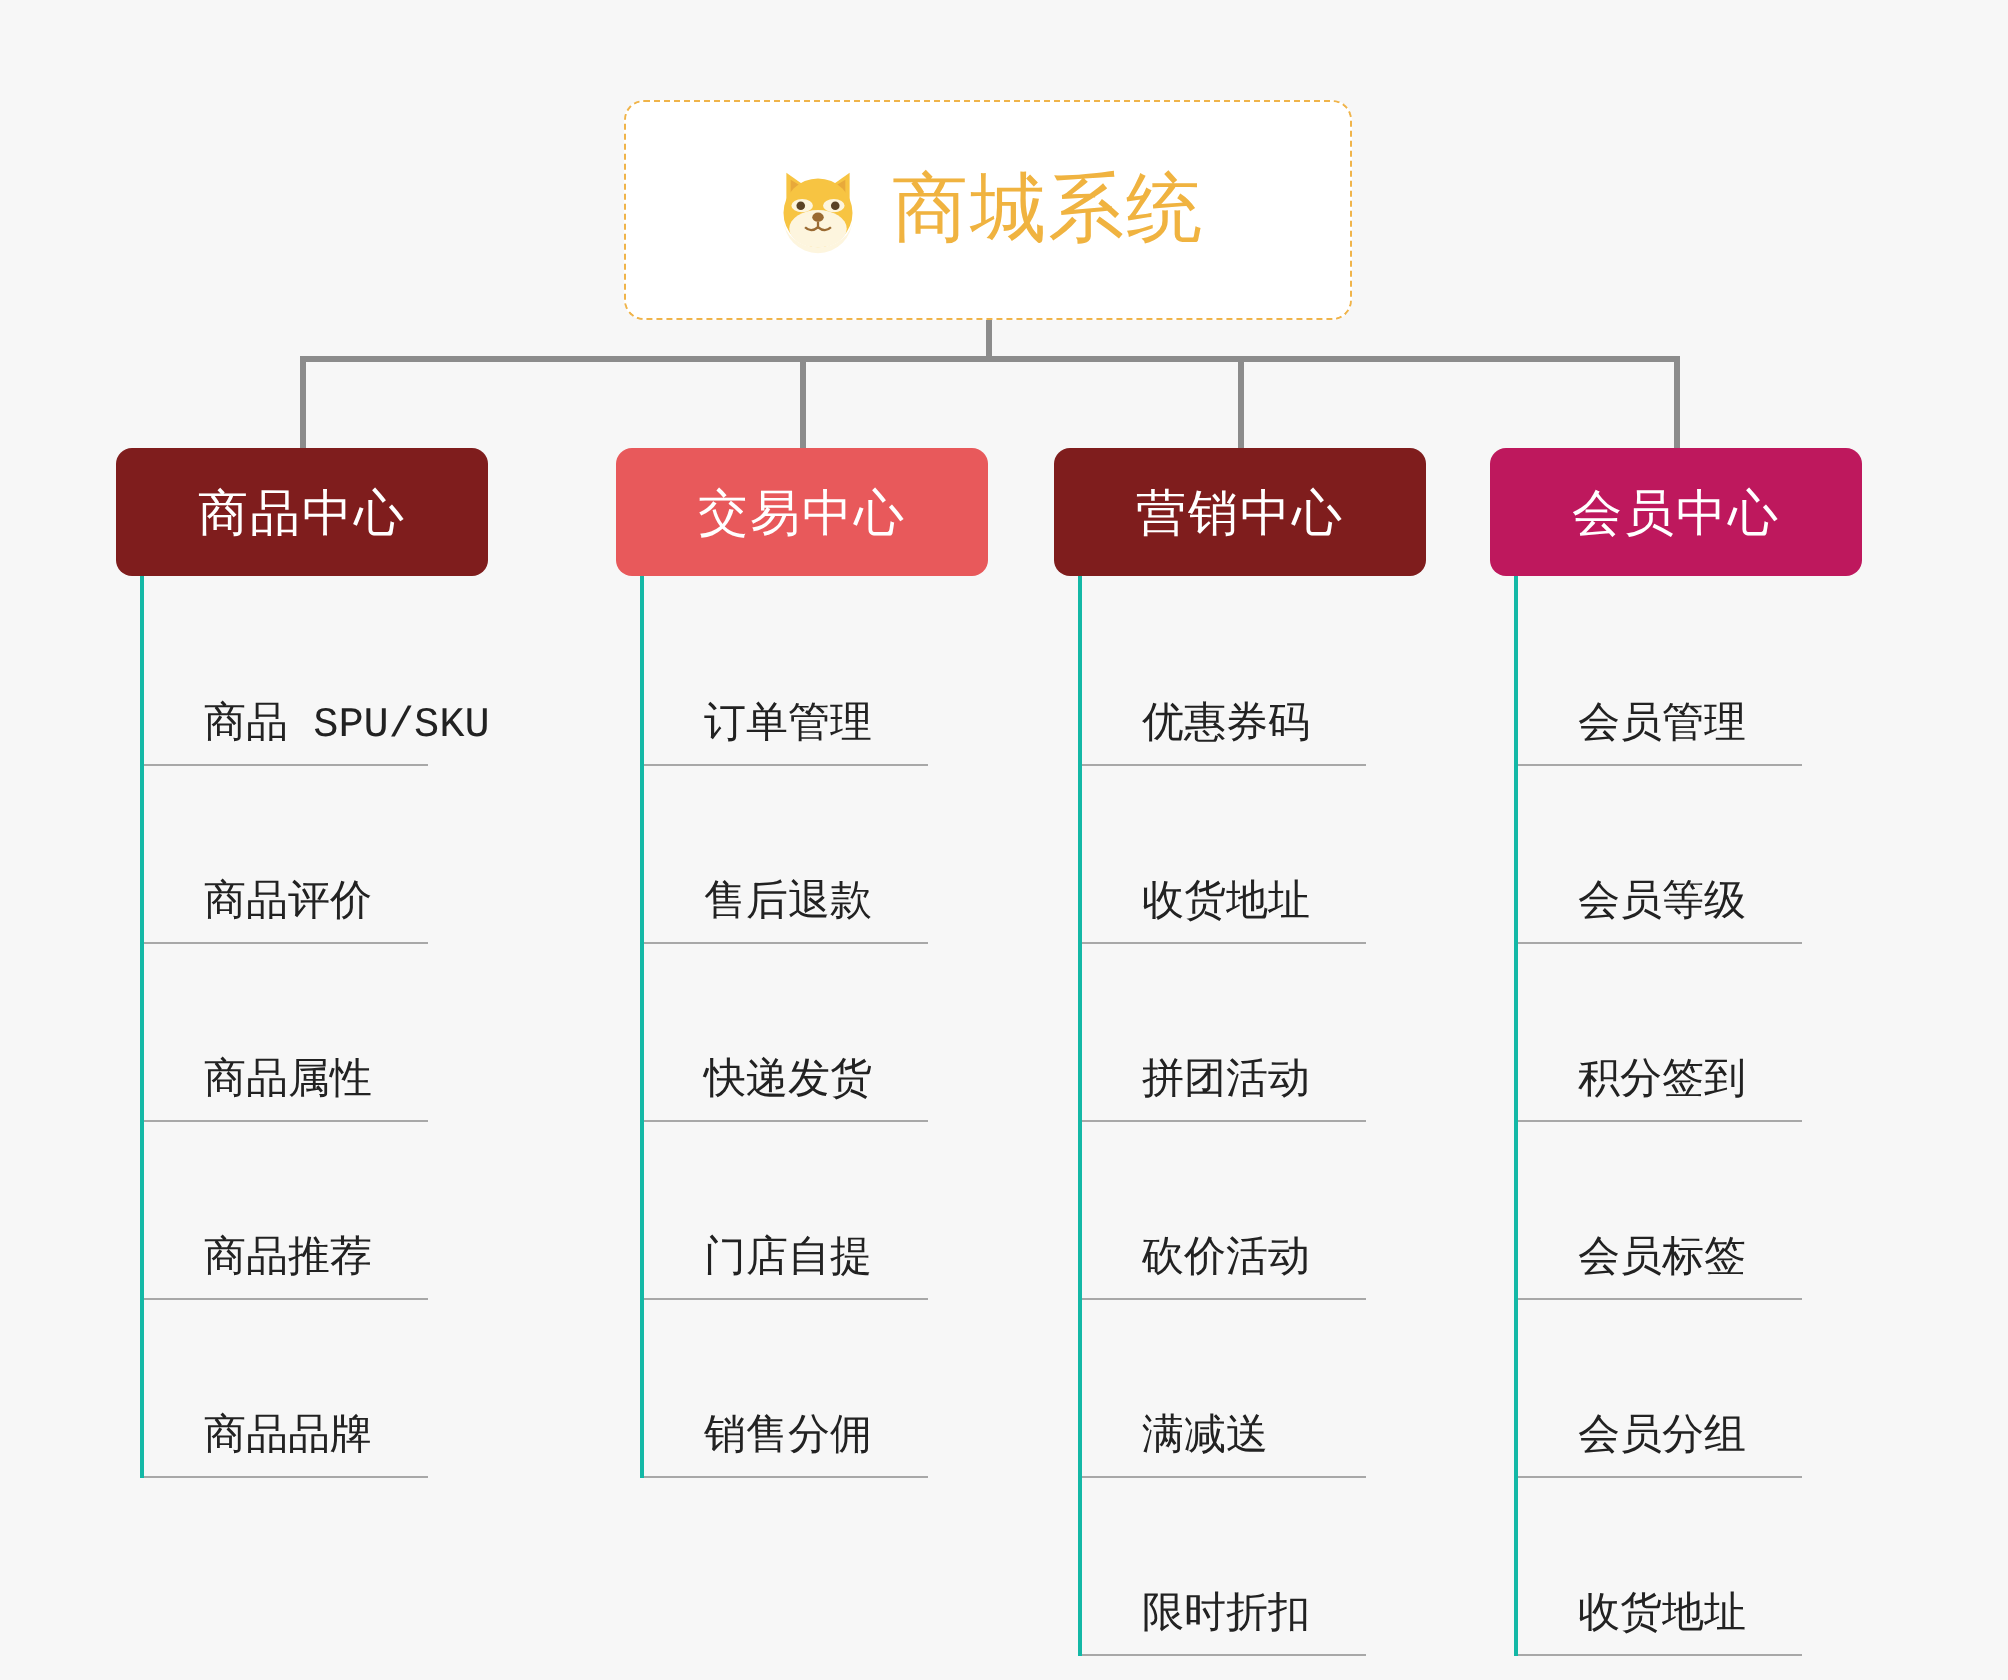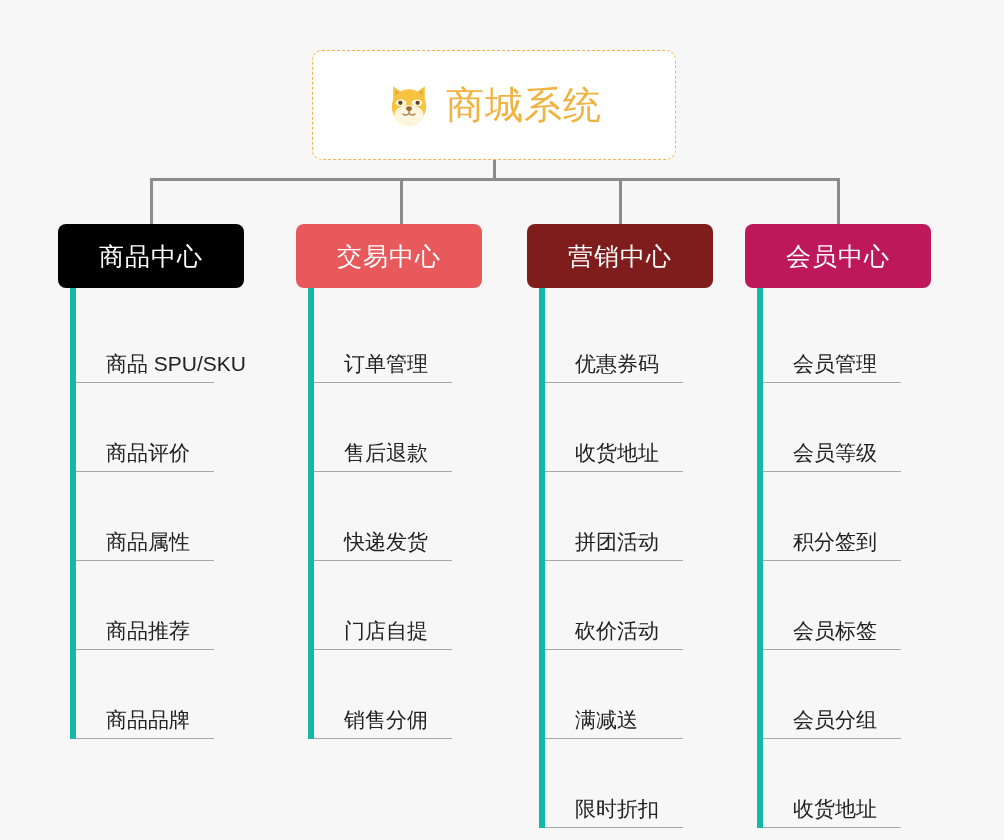--- a/index.html
+++ b/index.html
@@ -90,22 +90,23 @@
     justify-content: center;
     color: #ffffff;
     font-size: 25px;
     letter-spacing: 1px;
     box-sizing: border-box;
   }
 
   
   .leaf-list {
     margin-left: 12px;
-    border-left: 6px solid #14b8a6;
+    border-left: 2px solid #14b8a6;
     padding-top: 6px;
+    font-family: Liberation Mono, monospace;
   }
   .leaf-item {
     height: 89px;
     display: flex;
     flex-direction: column;
     justify-content: flex-end;
     padding-left: 30px;
     box-sizing: border-box;
   }
   .leaf-label {
@@ -164,21 +165,21 @@
   </div>
 
   <div class="conn conn-stem"></div>
   <div class="conn conn-bus"></div>
   <div class="conn conn-drop" style="left:150px"></div>
   <div class="conn conn-drop" style="left:400px"></div>
   <div class="conn conn-drop" style="left:619px"></div>
   <div class="conn conn-drop" style="left:837px"></div>
 
   <div class="column" style="left:58px">
-    <div class="cat-box" style="background:#000000">
+    <div class="cat-box" style="background:#7f1d1d">
       <span>商品中心</span>
     </div>
     <div class="leaf-list">
       <div class="leaf-item">
           <div class="leaf-inner">
         <span class="leaf-label">商品 SPU/SKU</span>
         <span class="leaf-rule"></span>
           </div>
         </div>
       <div class="leaf-item">
@@ -201,21 +202,21 @@
         </div>
       <div class="leaf-item">
           <div class="leaf-inner">
         <span class="leaf-label">商品品牌</span>
         <span class="leaf-rule"></span>
           </div>
         </div>
     </div>
   </div>
 
-  <div class="column" style="left:296px">
+  <div class="column" style="left:308px">
     <div class="cat-box" style="background:#e8595b">
       <span>交易中心</span>
     </div>
     <div class="leaf-list">
       <div class="leaf-item">
           <div class="leaf-inner">
         <span class="leaf-label">订单管理</span>
         <span class="leaf-rule"></span>
           </div>
         </div>

